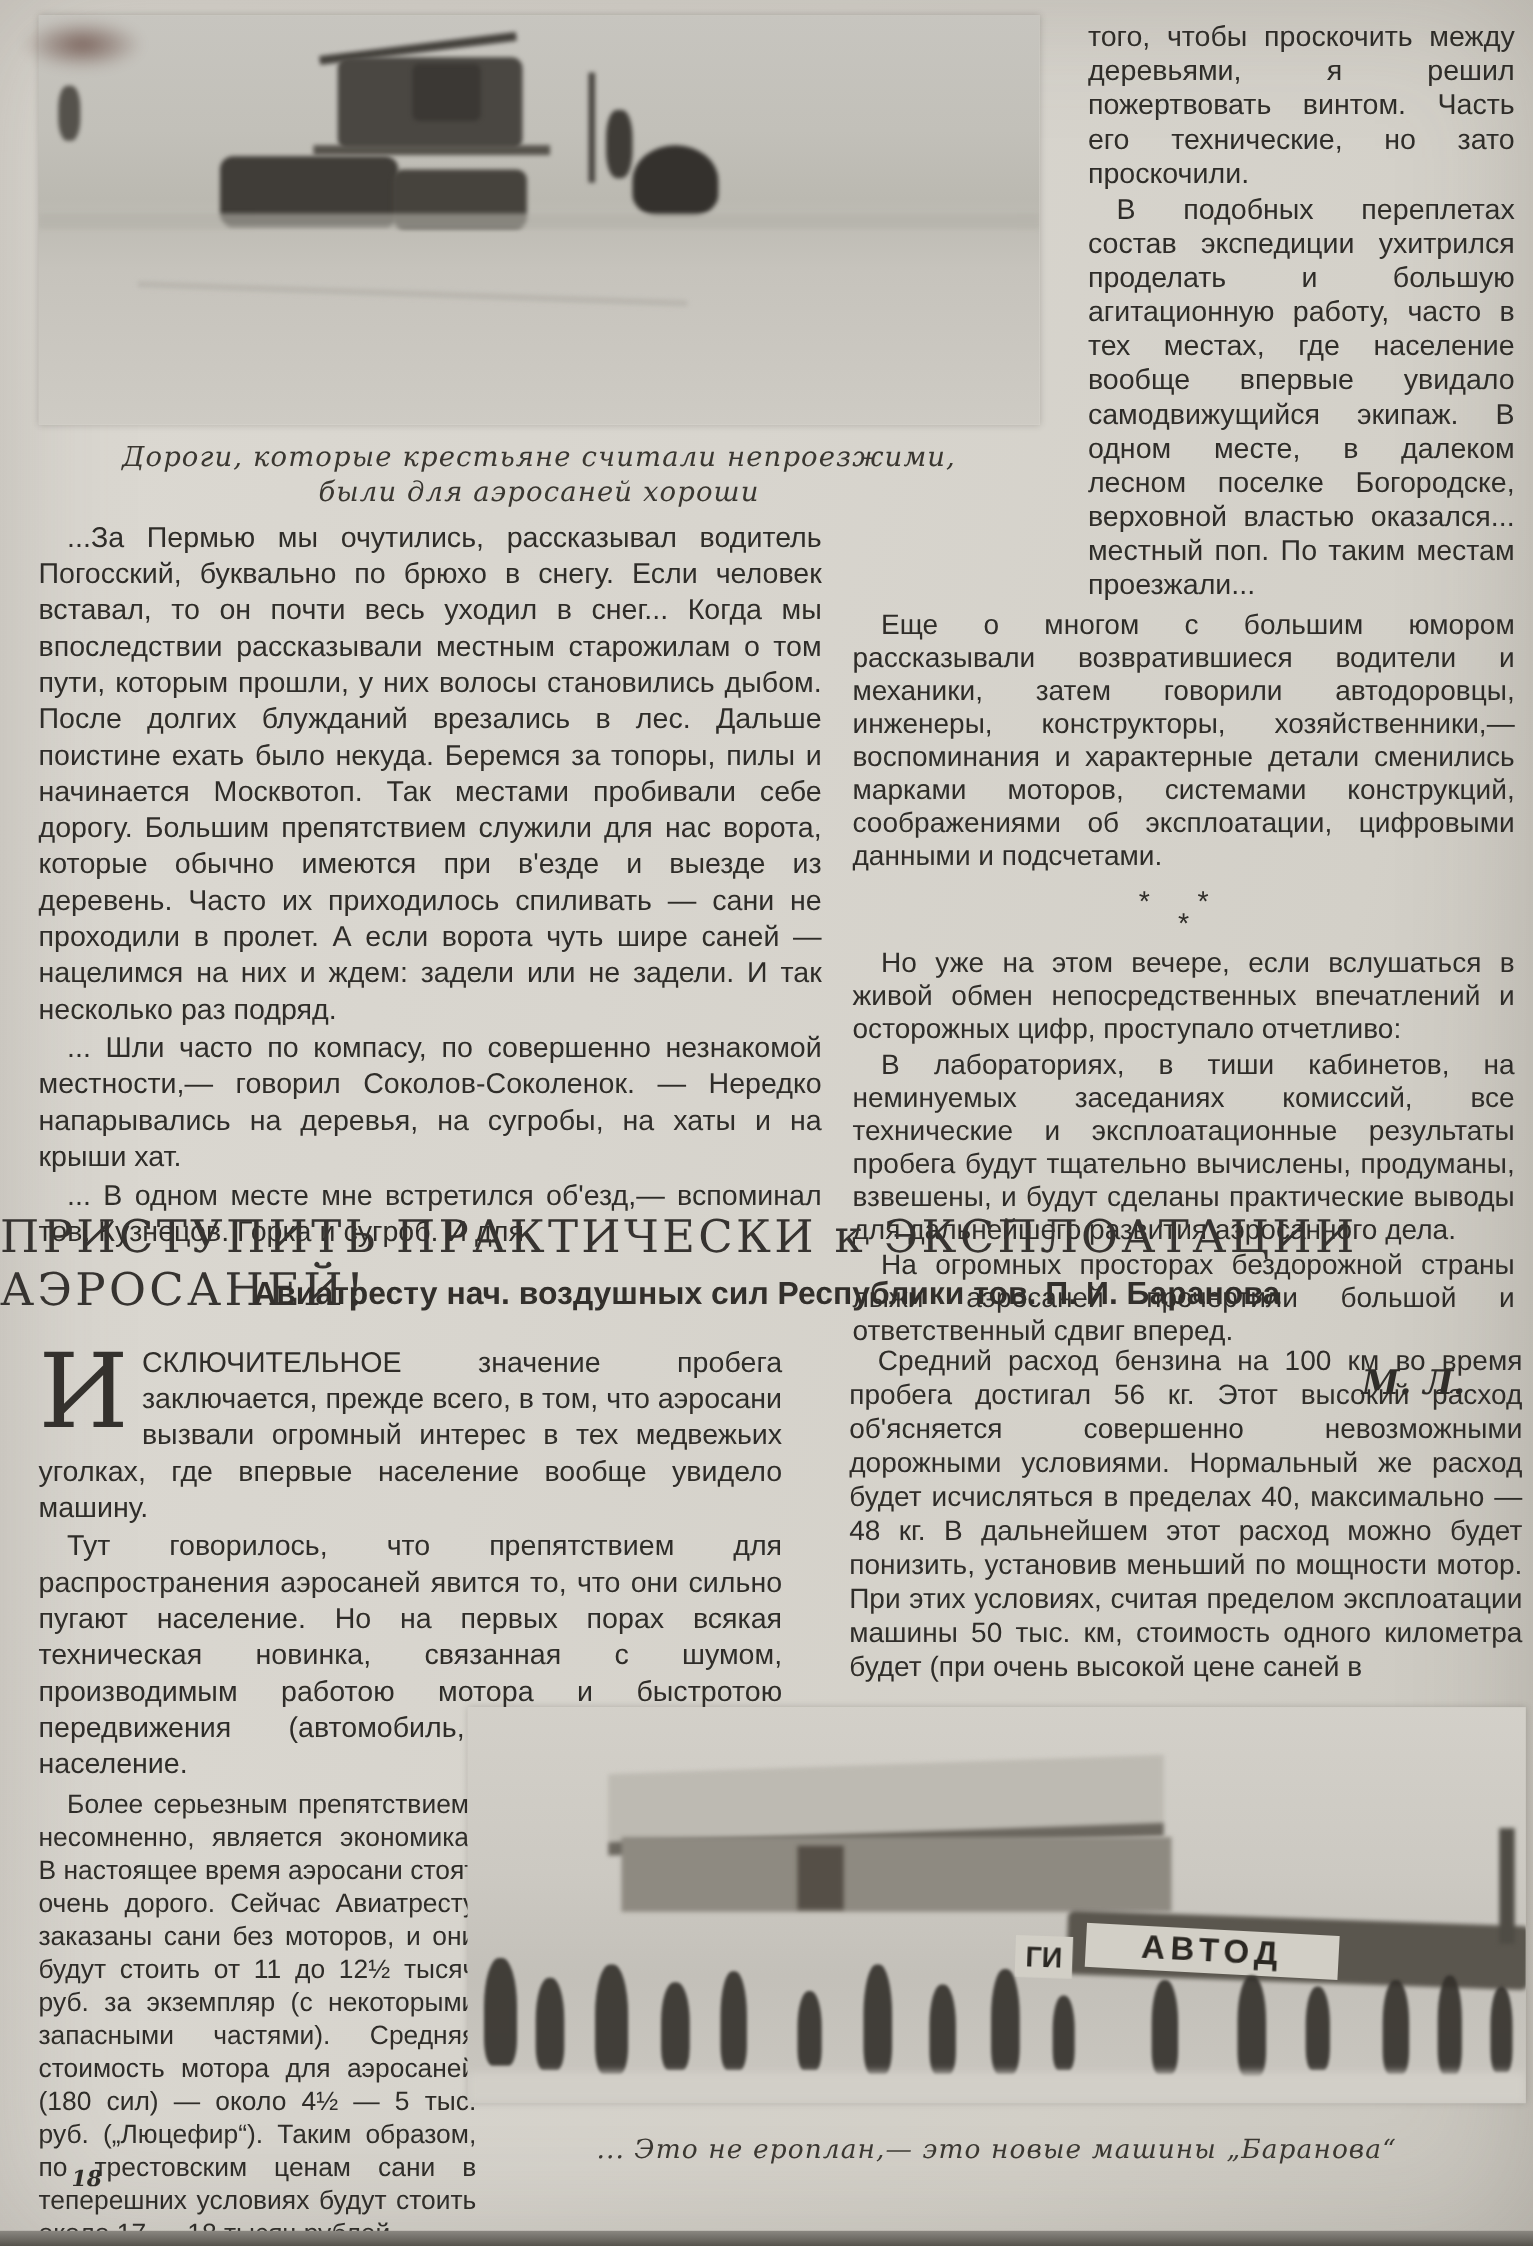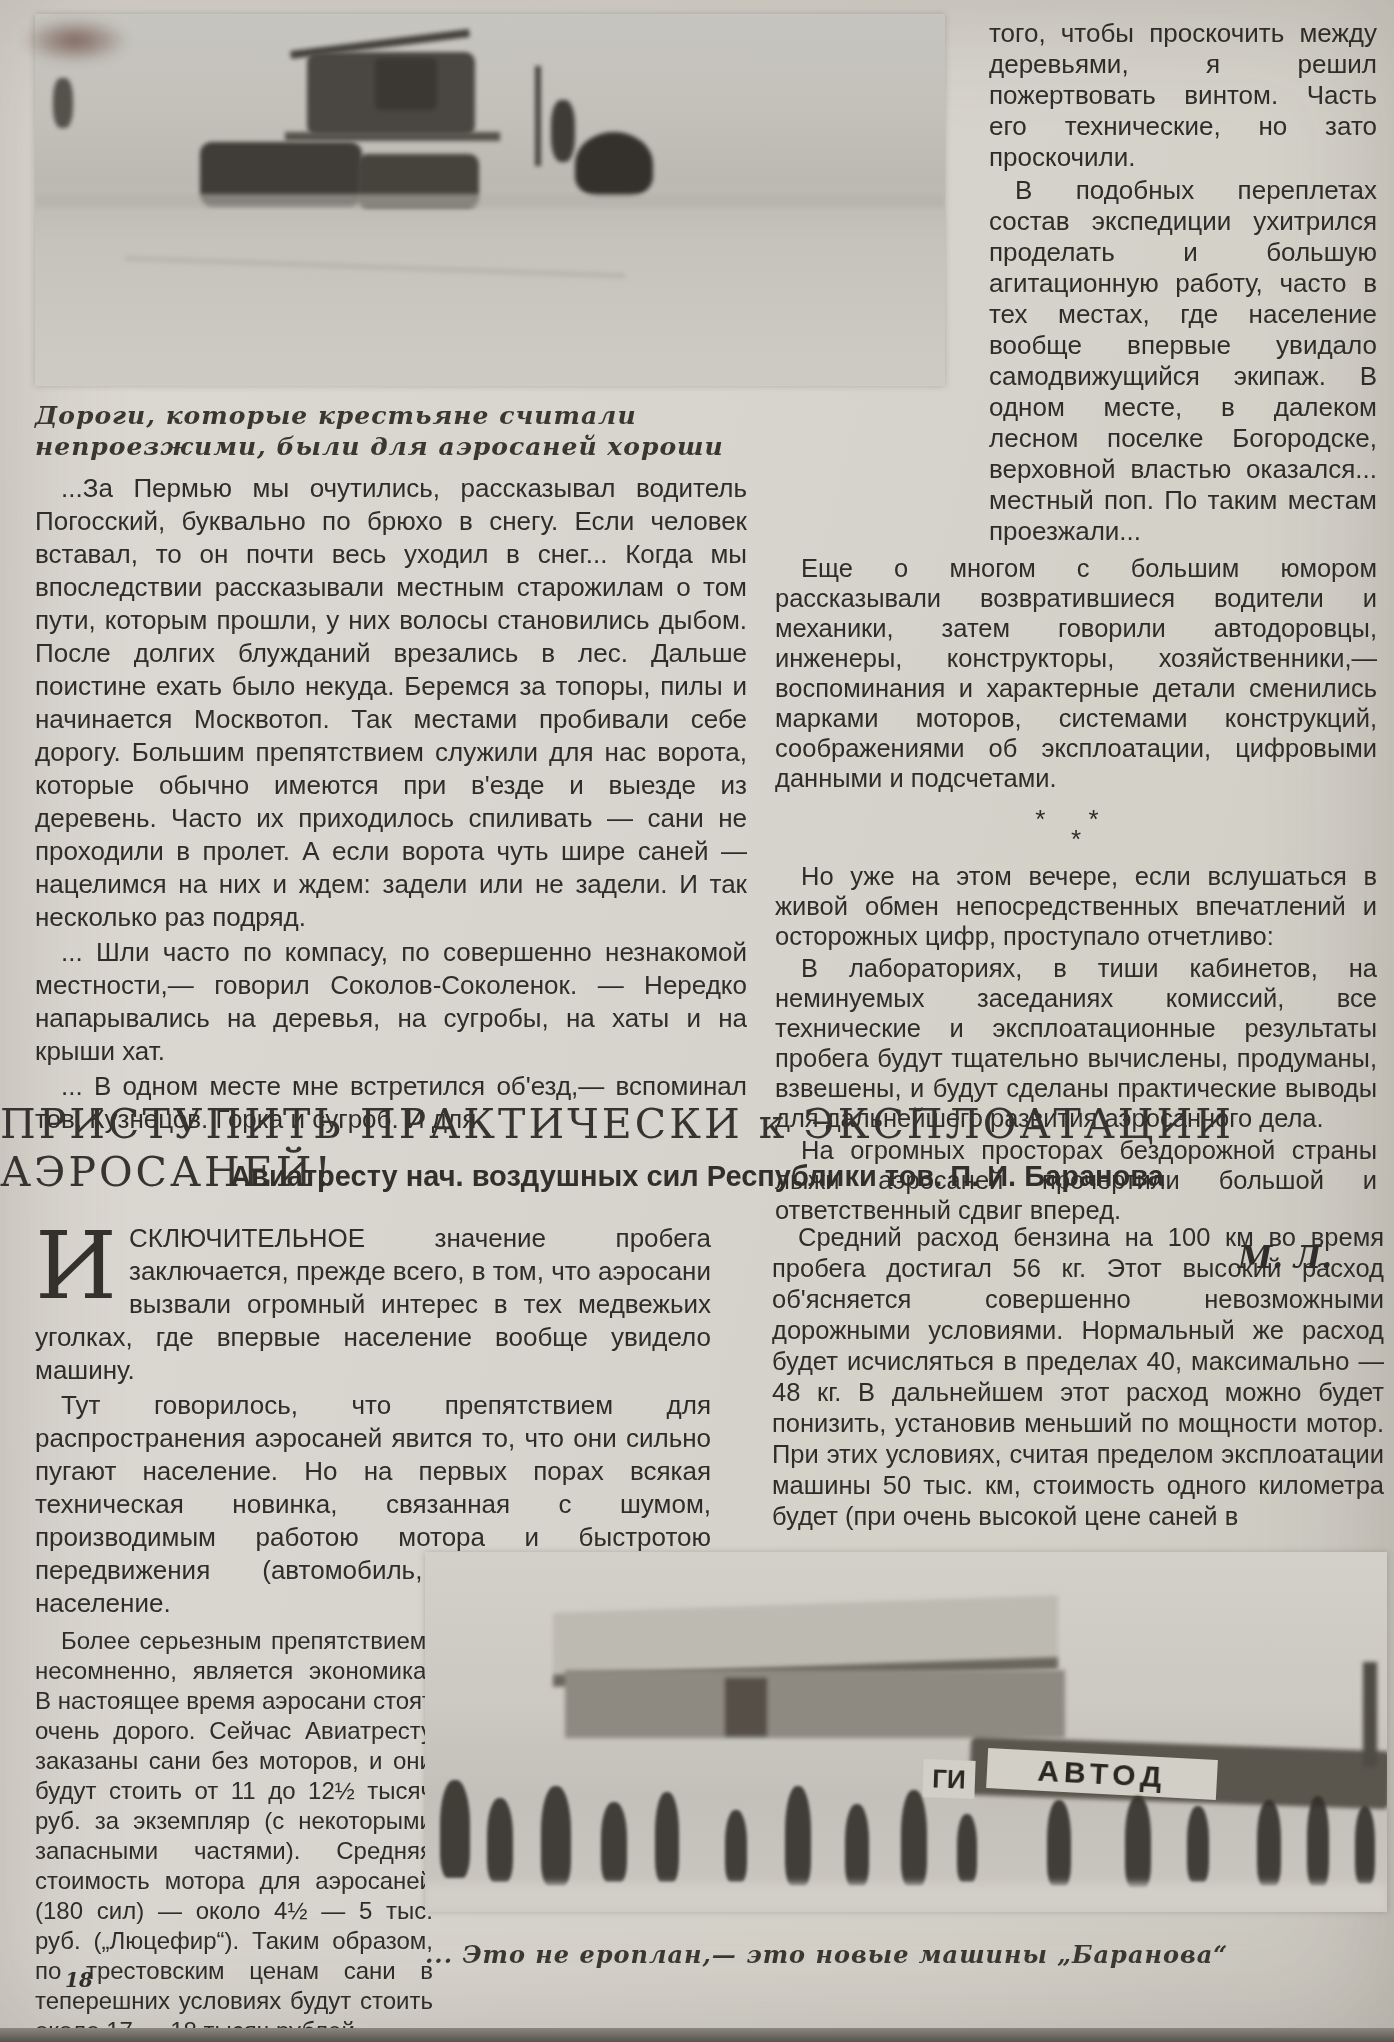--- a/index.html
+++ b/index.html
@@ -15,22 +15,22 @@
   .ind{text-indent:26px;}
   
   .photo{position:absolute;overflow:hidden;box-shadow:0 0 6px rgba(60,55,50,.25);}
   #photo1{left:35px;top:14px;width:910px;height:372px;
     background:linear-gradient(#c7c5bf 0%,#c2c0b9 28%,#bbb9b1 45%,#c6c3bc 62%,#cecbc4 100%);}
   #photo2{left:425px;top:1552px;width:962px;height:360px;
     background:linear-gradient(#d3d0c9 0%,#ccc9c2 42%,#c3c0b9 68%,#cac7c0 100%);}
   .ph{position:absolute;filter:blur(2px);}
   .fig{position:absolute;background:#33302b;border-radius:45% 45% 25% 25%;filter:blur(1.5px);opacity:.9;}
   
-  .caption{font-family:"DejaVu Serif",serif;font-style:italic;font-weight:bold;
-    color:#3a3731;text-align:left;letter-spacing:1px;}
+  .caption{font-family:"DejaVu Serif",serif;font-style:italic;font-weight:normal;
+    color:#3a3731;text-align:center;letter-spacing:1px;}
   
   #cont-col{left:775px;top:18px;width:602px;}
   #cont-inner{width:388px;margin-left:214px;font-size:26px;line-height:31px;}
   #story-right{width:602px;font-size:25.5px;line-height:30px;margin-top:6px;}
   #story-left{left:35px;top:472px;width:712px;font-size:26px;line-height:33px;}
   .sep{ text-align:center;letter-spacing:18px;font-size:26px;line-height:24px;
         margin:14px 0 10px 0;color:#2f2d29;}
   .sep .l2{letter-spacing:0;margin-top:-4px;}
   .signature{text-align:right;font-family:"DejaVu Serif",serif;font-style:italic;
     font-weight:bold;font-size:31px;padding-right:45px;margin-top:17px;}

